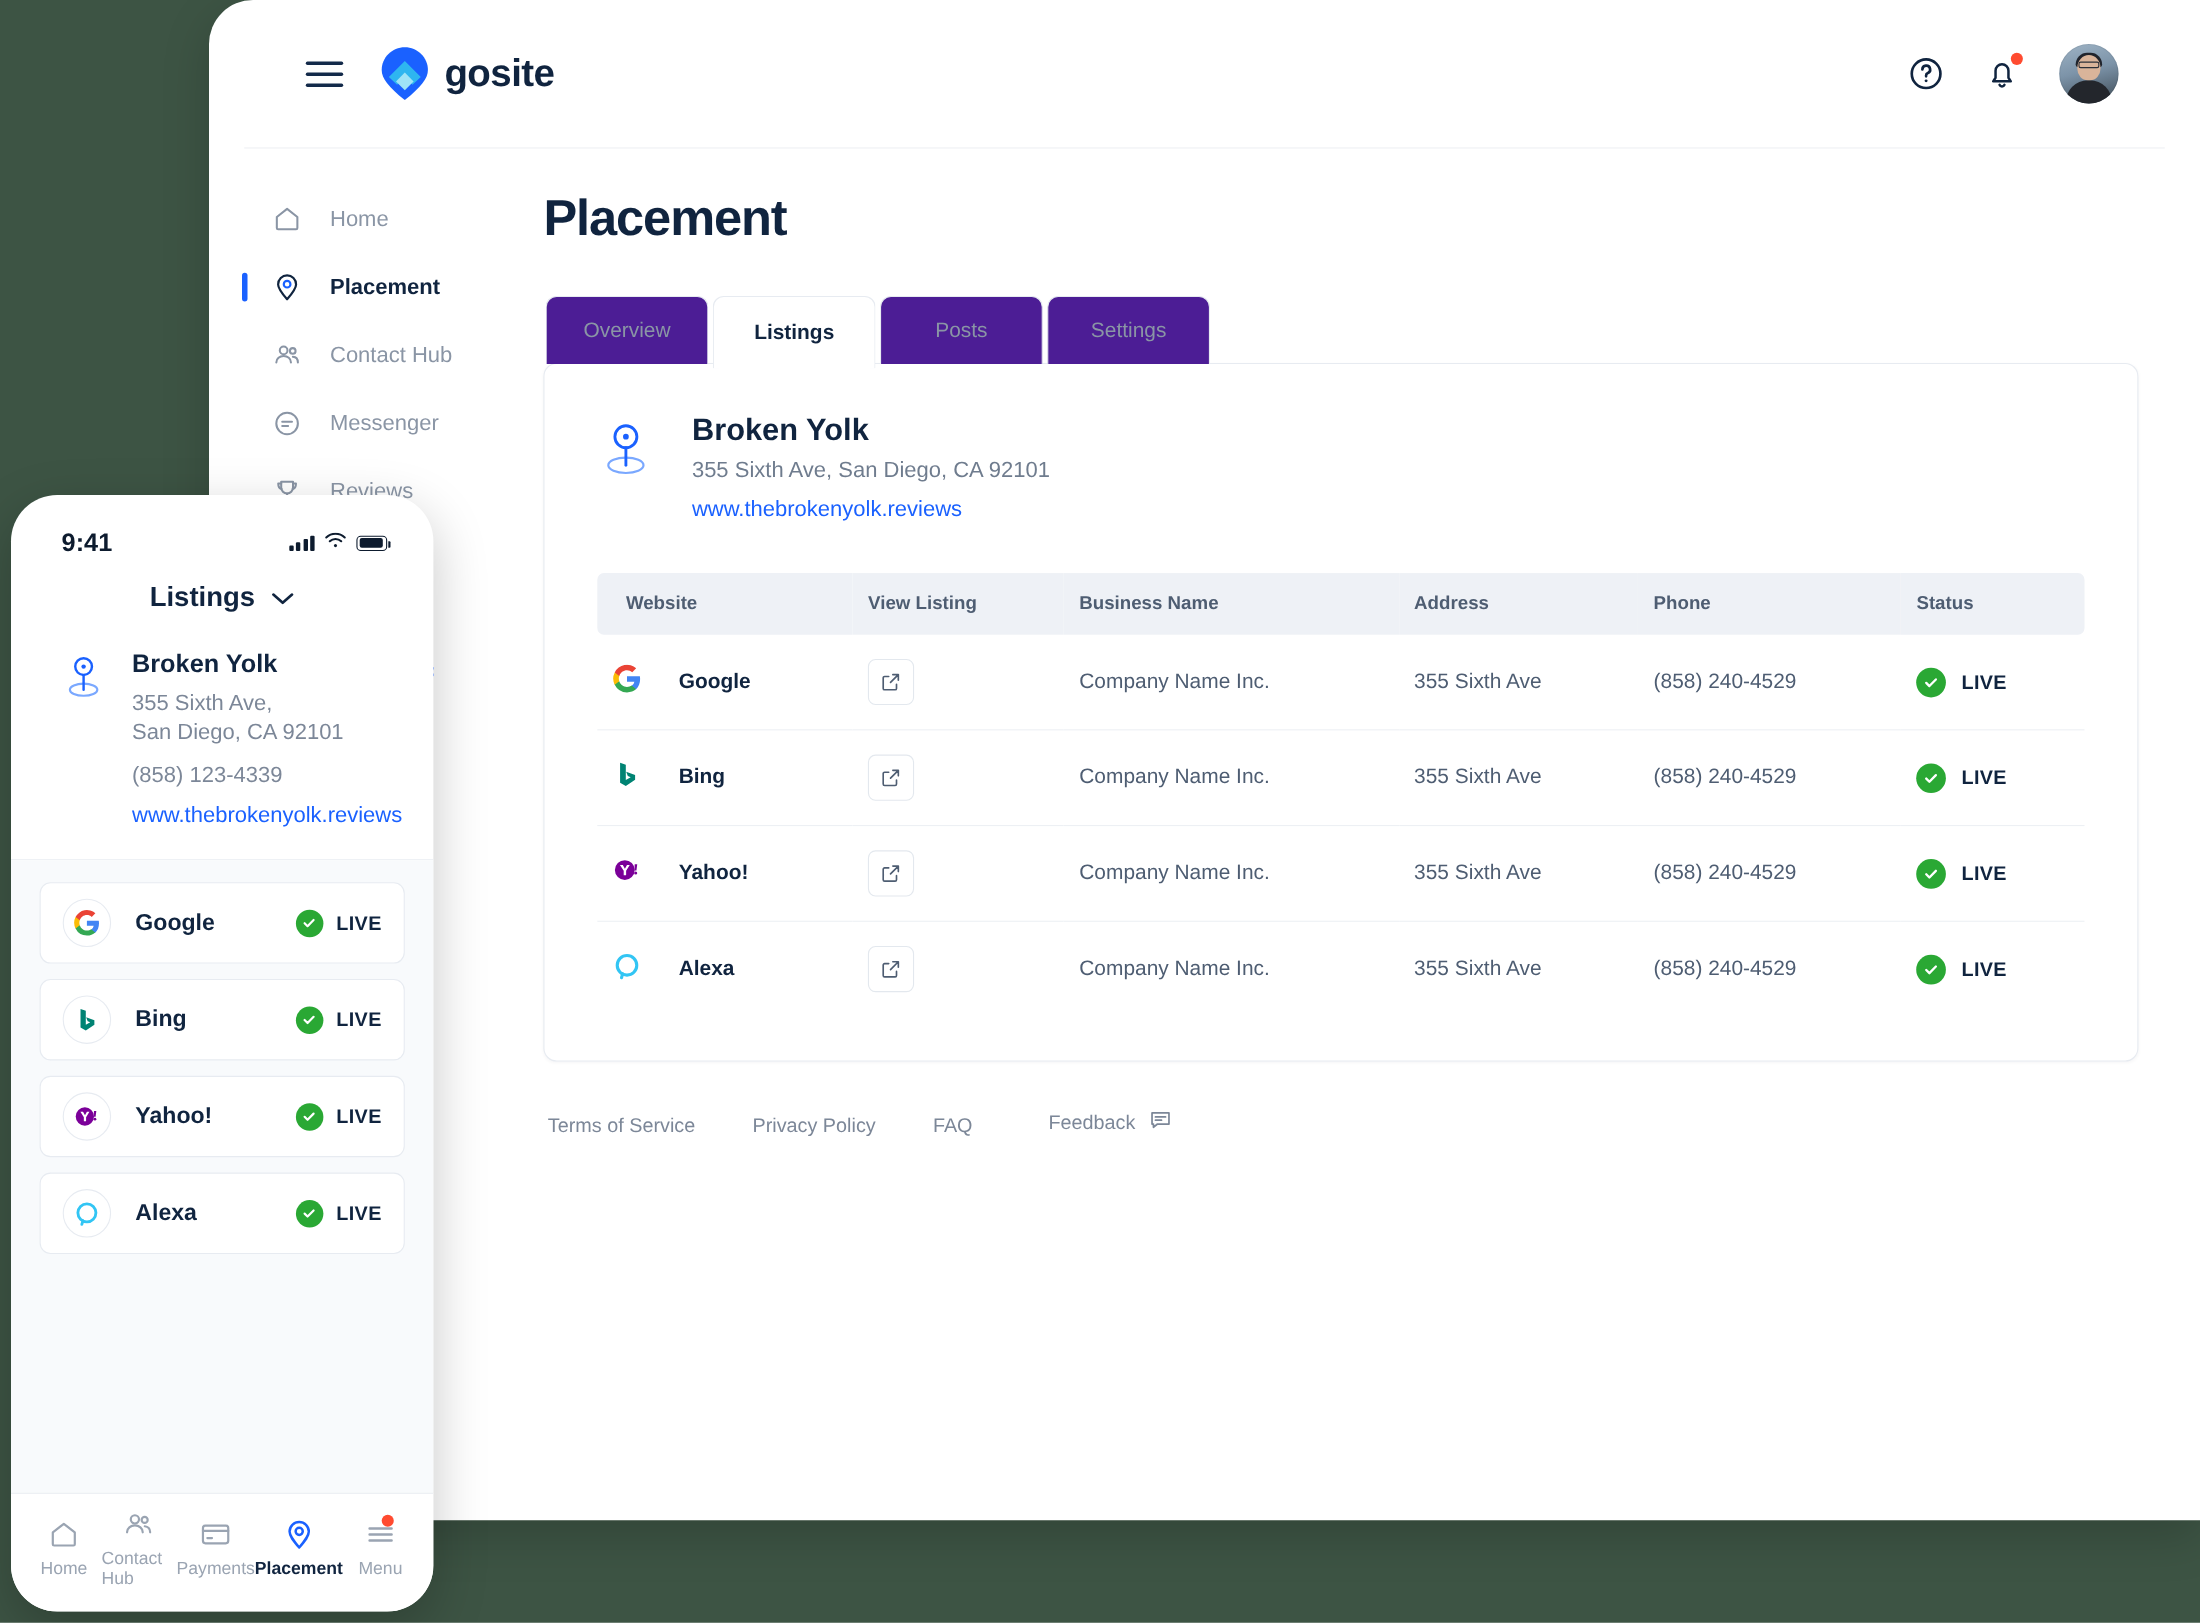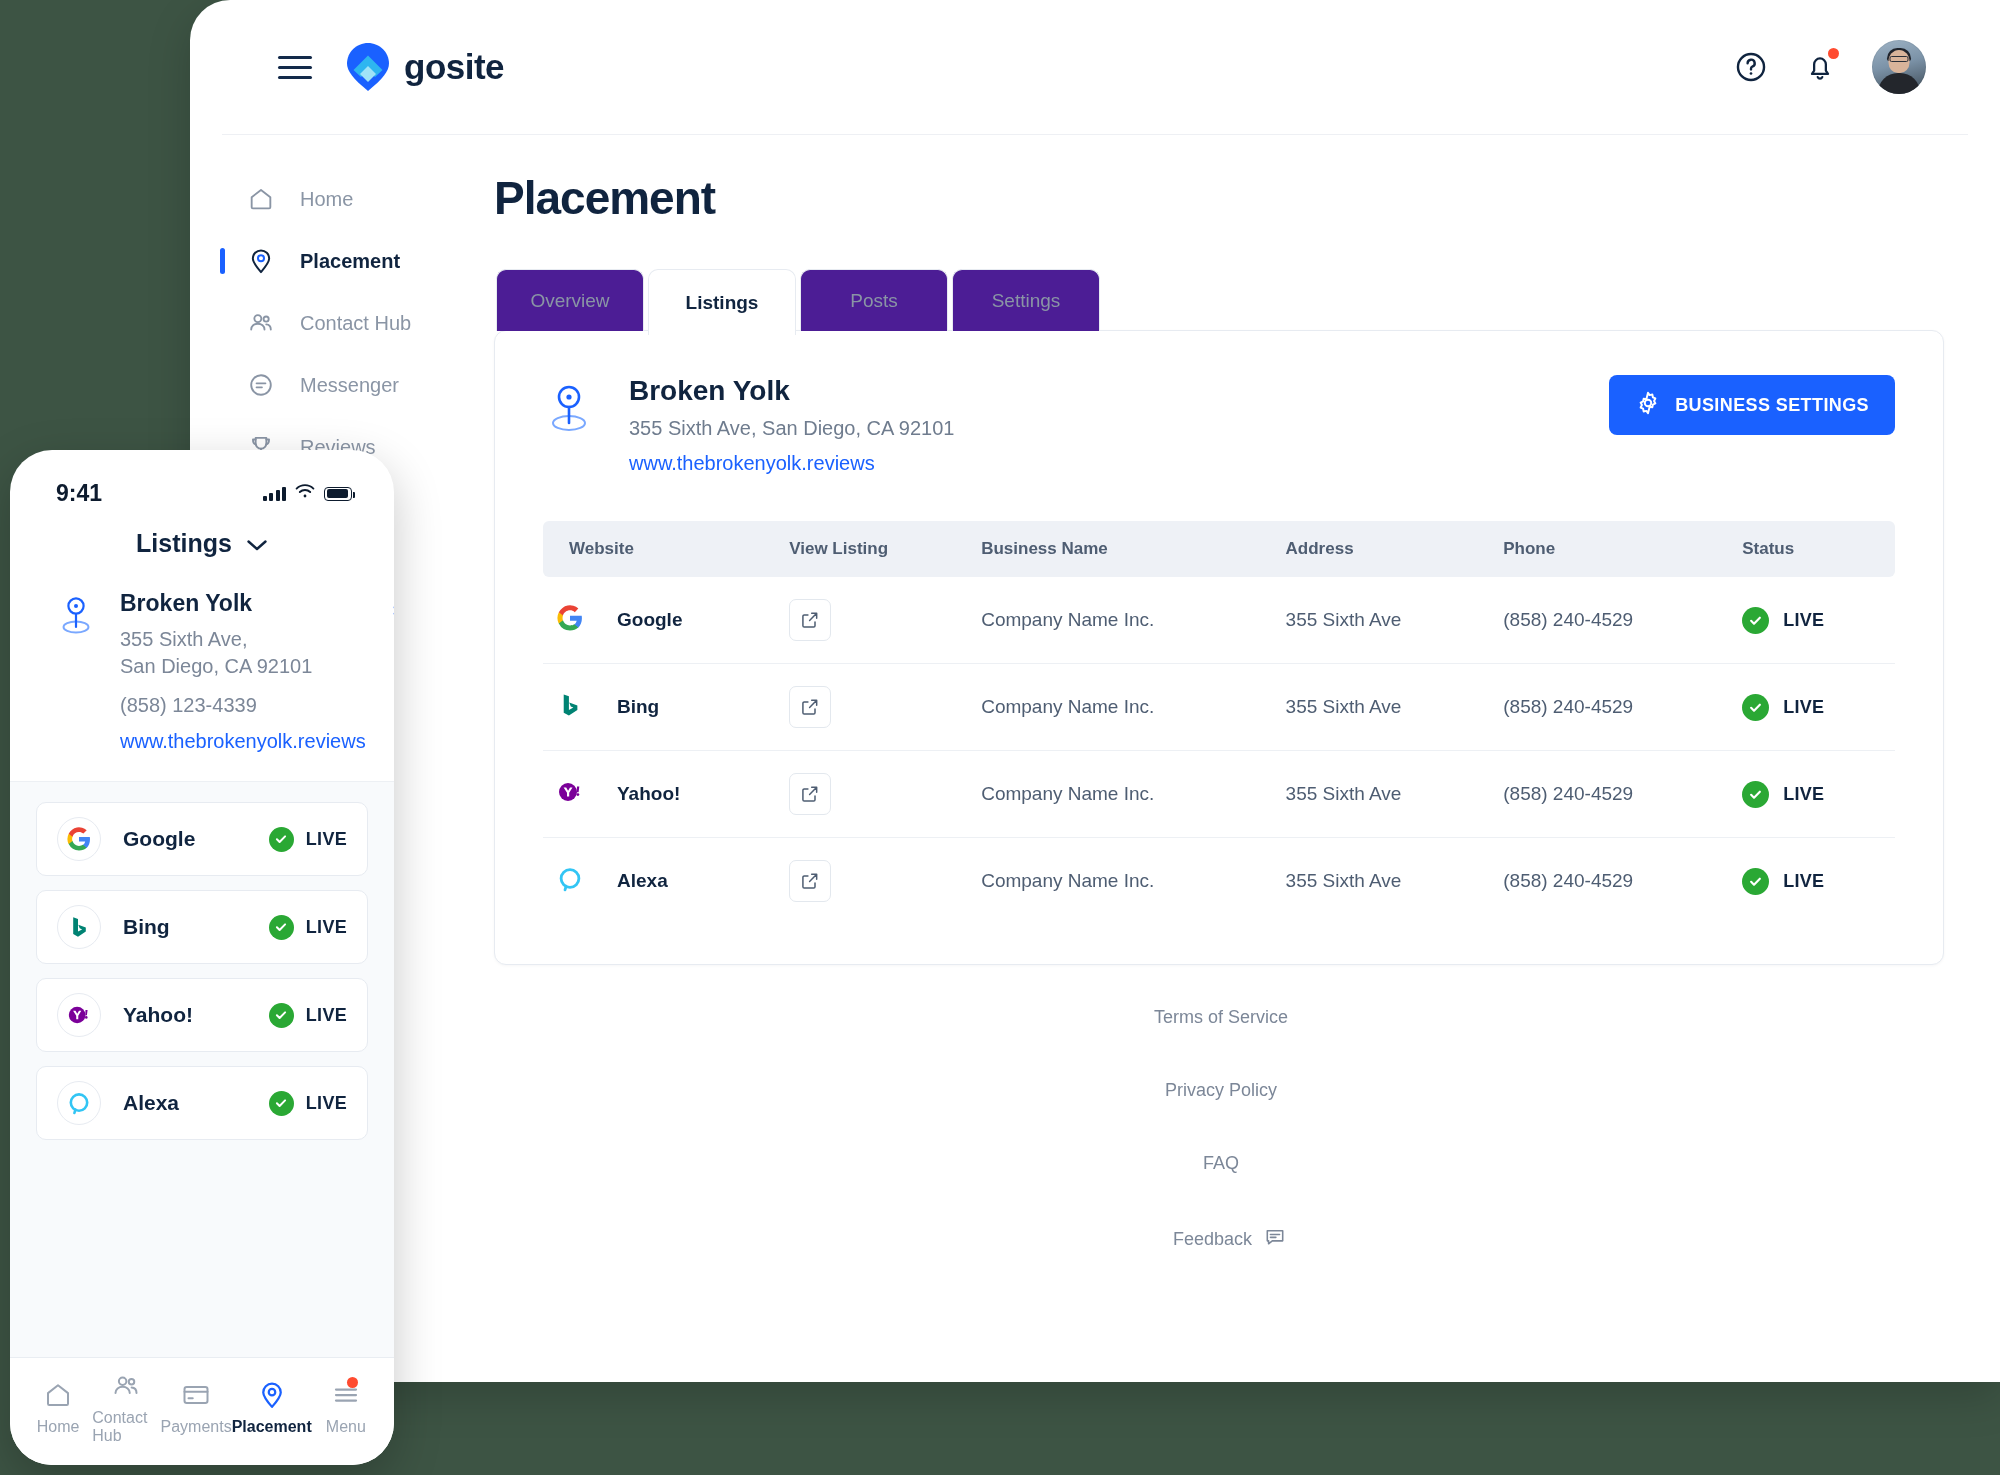--- a/index.html
+++ b/index.html
@@ -114,21 +114,21 @@
   .site-cell { display:flex; align-items:center; gap: 34px; }
   .site-name { font-weight:700; color:#10243f; font-size:19px; }
   .ext-btn {
     width: 42px; height: 42px; border:1px solid #e3e8ee; border-radius: 7px;
     display:flex; align-items:center; justify-content:center; cursor:pointer; background:#fff;
   }
   .status-cell { display:flex; align-items:center; gap: 14px; }
   .badge-ok { width: 27px; height: 27px; border-radius:50%; background:#2aa834; display:flex; align-items:center; justify-content:center; }
   .status-txt { font-weight:700; color:#10243f; font-size:18px; letter-spacing:.3px; }
 
-  .footer { display:flex; align-items:center; gap: 52px; padding: 42px 0 0 4px; flex-direction: column; }
+  .footer { display:flex; align-items:flex-end; gap: 52px; padding: 42px 0 0 4px; }
   .footer span { font-size: 18px; color:#7c8798; cursor:pointer; }
   .footer .fb { display:flex; align-items:center; gap:12px;margin-left:17px; }
 
   
   .phone {
     position: absolute; left: 10px; top: 450px;
     width: 384px; height: 1015px;
     background:#ffffff; border-radius: 42px;
     box-shadow: 0 16px 48px rgba(0,0,0,0.22);
     overflow: hidden; display:flex; flex-direction: column;
@@ -289,29 +289,20 @@
                 <circle cx="26" cy="16" r="10" stroke="#1a61ff" stroke-width="2.6"></circle>
                 <circle cx="26" cy="16" r="2.6" fill="#1a61ff"></circle>
                 <path d="M26 26v16" stroke="#1a61ff" stroke-width="2.6" stroke-linecap="round"></path>
               </svg>
             </div>
             <div>
               <div class="biz-name">Broken Yolk</div>
               <div class="biz-addr">355 Sixth Ave, San Diego, CA 92101</div>
               <div class="biz-url">www.thebrokenyolk.reviews</div>
             </div>
-            <button class="biz-btn">
-              <span>
-                <svg width="26" height="26" viewBox="0 0 24 24" fill="none" stroke="#fff" stroke-width="1.8">
-                  <circle cx="12" cy="12" r="3"></circle>
-                  <path d="M12 2.6l1.5 2.1 2.5-.5.5 2.5 2.3 1.1-1.2 2.3 1.2 2.3-2.3 1.1-.5 2.5-2.5-.5L12 21.4l-1.5-2.1-2.5.5-.5-2.5-2.3-1.1 1.2-2.3-1.2-2.3 2.3-1.1.5-2.5 2.5.5z" stroke-linejoin="round"></path>
-                </svg>
-              </span>
-              <span>BUSINESS SETTINGS</span>
-            </button>
           </div>
 
           <table class="listings">
             <thead>
               <tr>
                 <th>Website</th>
                 <th>View Listing</th>
                 <th>Business Name</th>
                 <th>Address</th>
                 <th>Phone</th>

